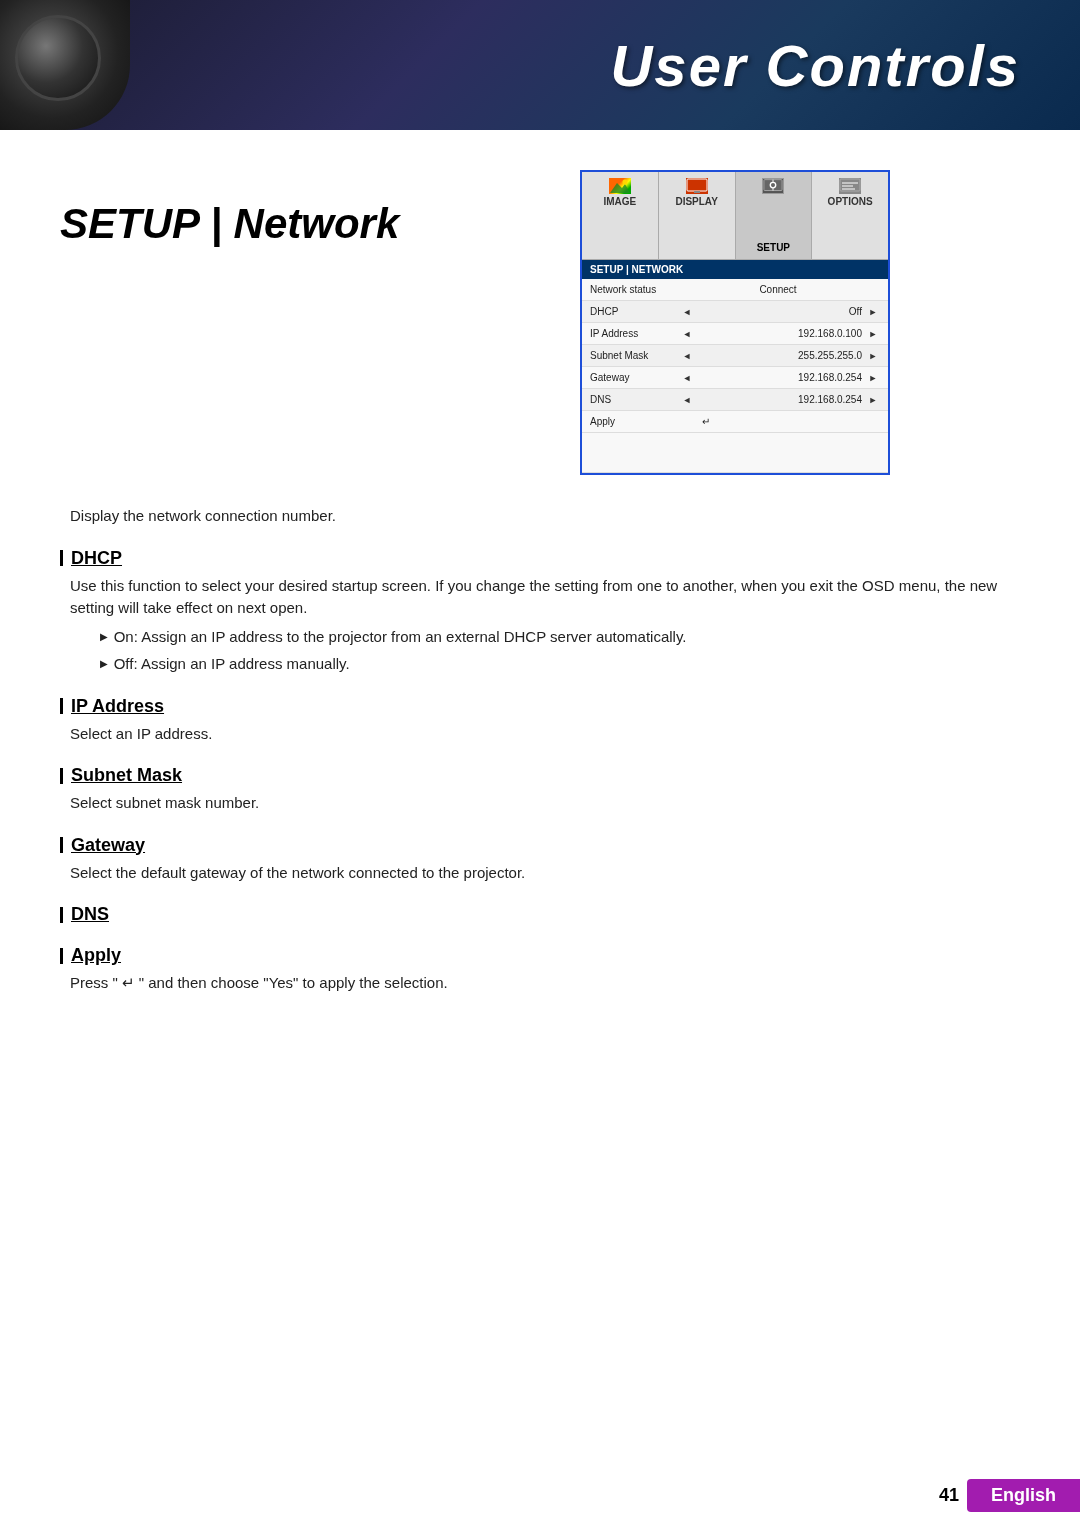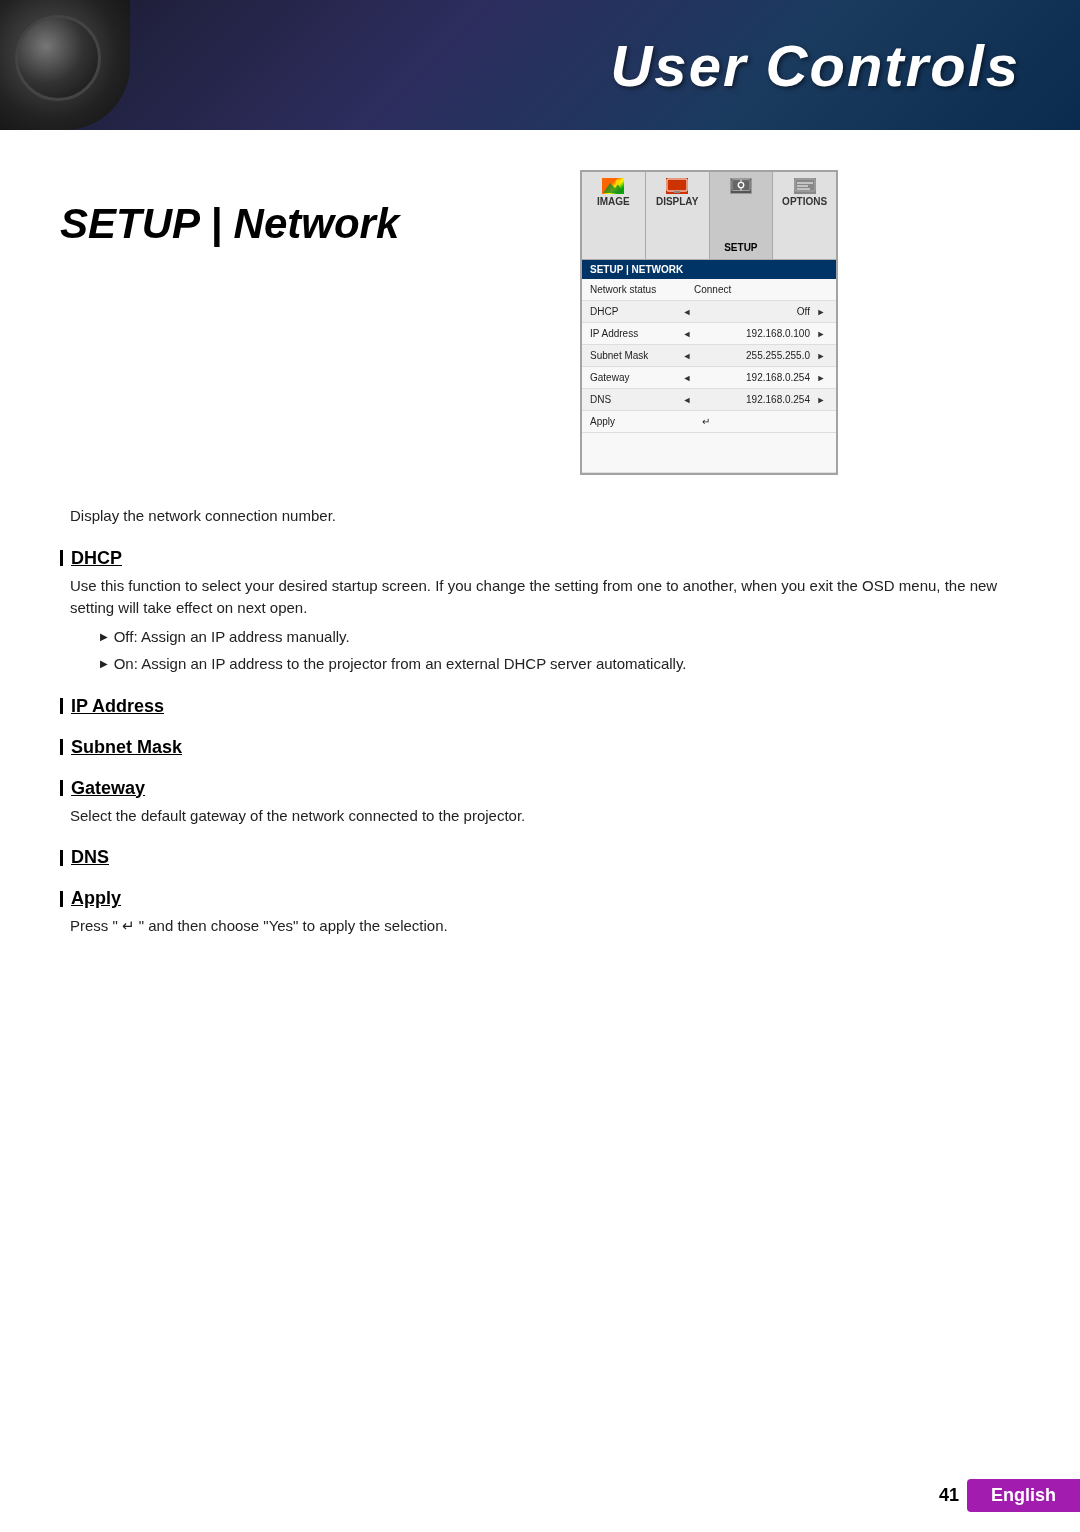--- a/index.html
+++ b/index.html
@@ -73,23 +73,23 @@
       color: #000;
       margin-bottom: 30px;
     }
 
     
     .right-panel {
       flex: 1;
       padding-top: 10px;
     }
     .osd-menu {
-      border: 2px solid #a3a3a3;
+      border: 2px solid #1d4ed8;
       background: #f0f0f0;
-      width: 258px;
+      width: 310px;
       font-size: 11px;
     }
     .osd-tabs {
       display: flex;
       background: #e0e0e0;
       border-bottom: 1px solid #aaa;
     }
     .osd-tab {
       flex: 1;
       text-align: center;
@@ -158,21 +158,21 @@
       color: #222;
       padding-right: 4px;
     }
     .osd-row-right-arrow {
       flex: 0 0 14px;
       text-align: center;
       color: #333;
       font-size: 9px;
     }
     .osd-row.network-status .osd-row-value {
-      text-align: left;
+      text-align: center;
     }
     .osd-row.apply-row .osd-row-value {
       text-align: left;
       padding-left: 8px;
     }
 
     
     .content {
       padding: 0 60px;
     }
@@ -357,37 +357,39 @@
   <div class="section">
     <div class="section-text">Display the network connection number.</div>
   </div>
 
   <div class="section">
     <div class="section-heading">
       <span>DHCP</span>
     </div>
     <div class="section-text">Use this function to select your desired startup screen. If you change the setting from one to another, when you exit the OSD menu, the new setting will take effect on next open.</div>
     <div class="bullet-item">
+      <span>On: Assign an IP address to the projector from an external DHCP server automatically.</span>
+    </div>
+    <div class="bullet-item">
       <span>Off: Assign an IP address manually.</span>
     </div>
-    <div class="bullet-item">
-      <span>On: Assign an IP address to the projector from an external DHCP server automatically.</span>
-    </div>
   </div>
 
   <div class="section">
     <div class="section-heading">
       <span>IP Address</span>
     </div>
+    <div class="section-text">Select an IP address.</div>
   </div>
 
   <div class="section">
     <div class="section-heading">
       <span>Subnet Mask</span>
     </div>
+    <div class="section-text">Select subnet mask number.</div>
   </div>
 
   <div class="section">
     <div class="section-heading">
       <span>Gateway</span>
     </div>
     <div class="section-text">Select the default gateway of the network connected to the projector.</div>
   </div>
 
   <div class="section">

